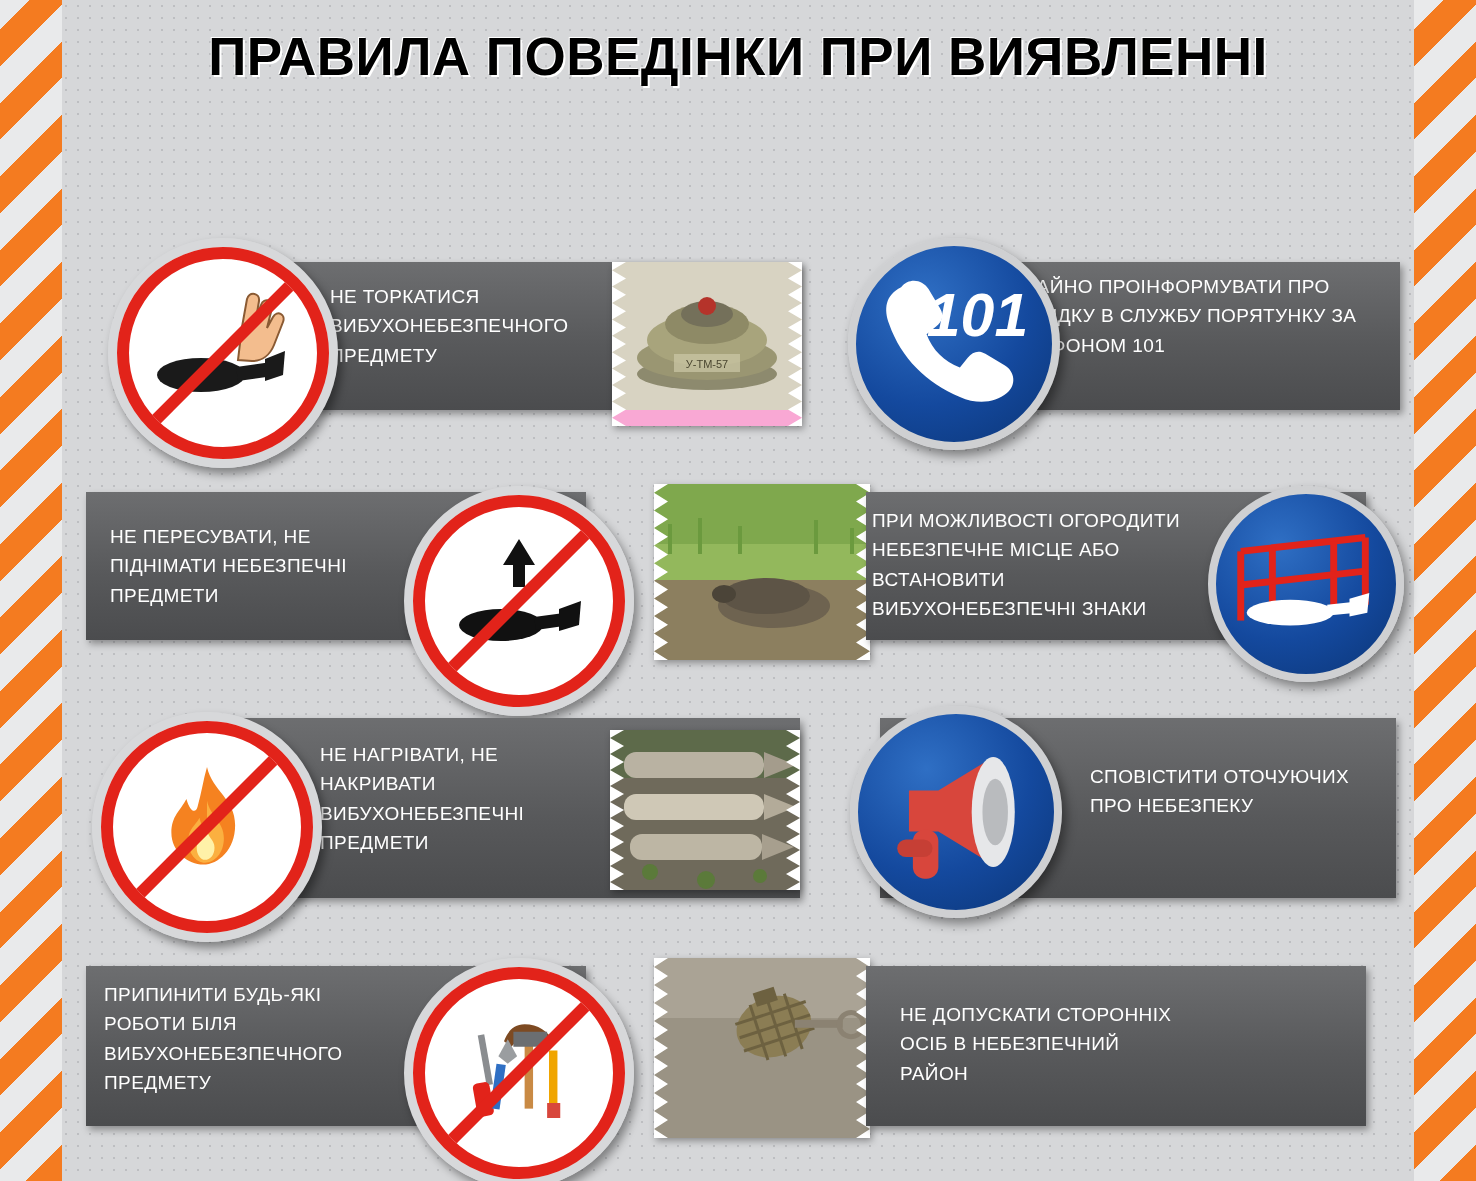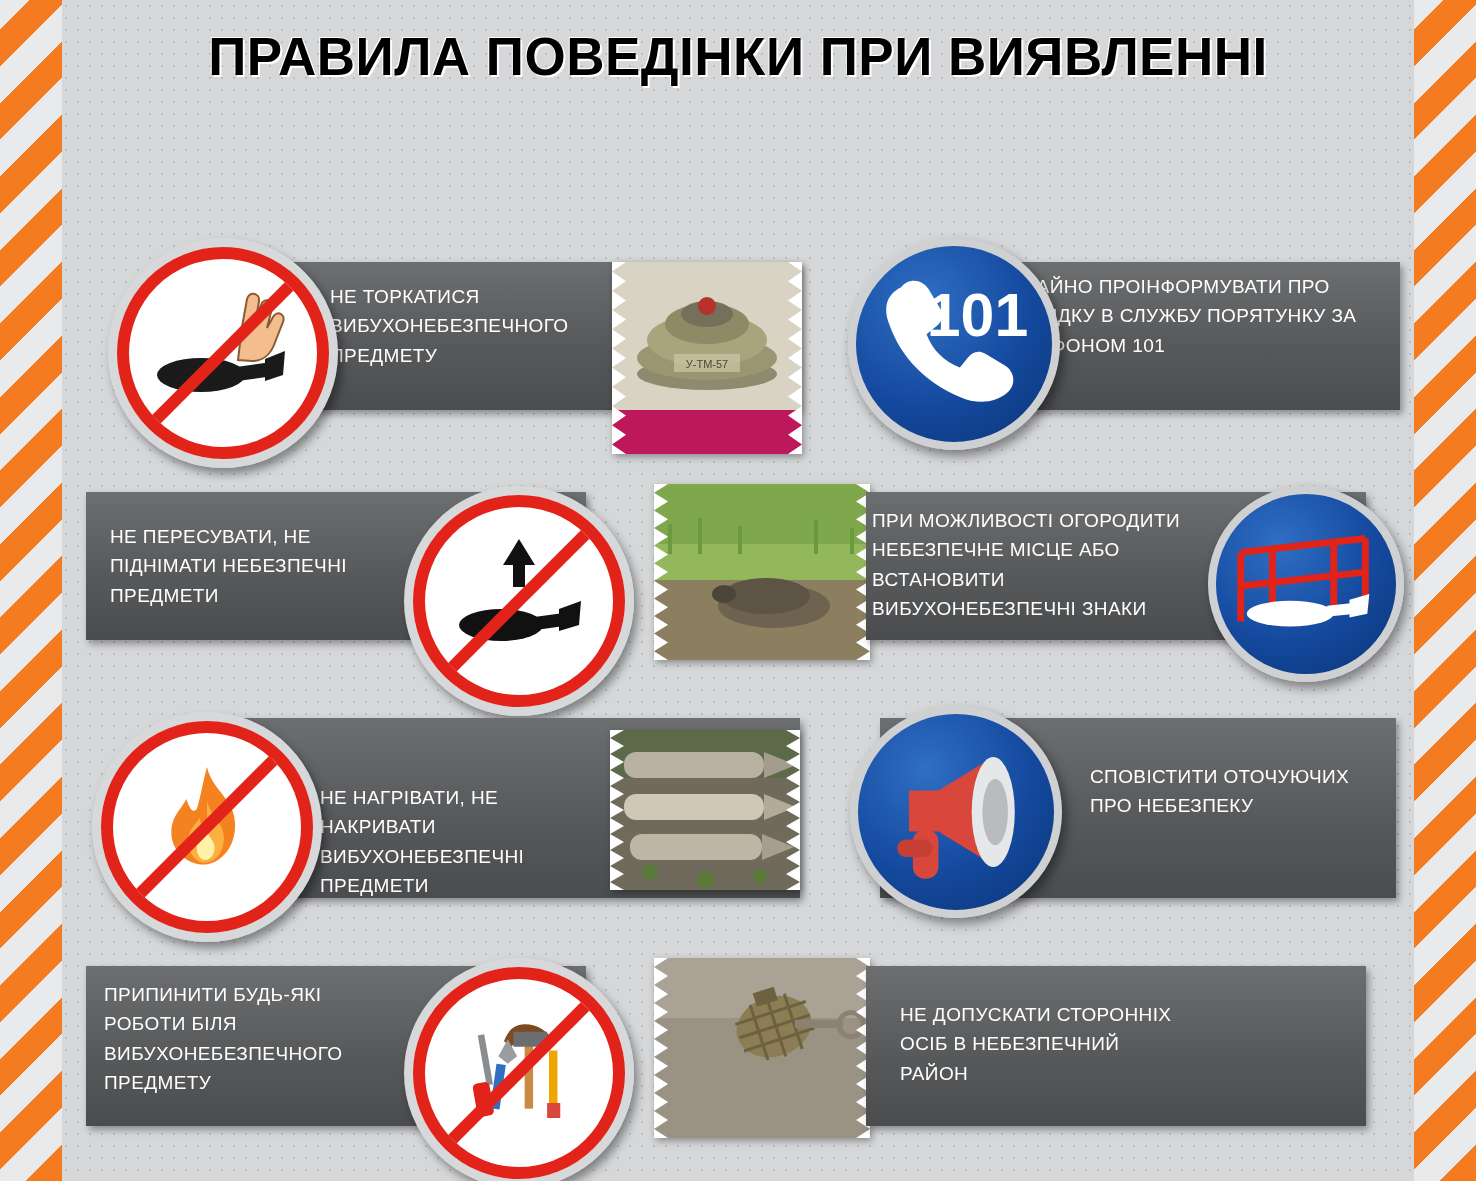--- a/index.html
+++ b/index.html
@@ -108,23 +108,24 @@
     z-index: 5;
   }
   
   .bluesign {
     position: absolute;
     border-radius: 50%;
     background: radial-gradient(circle at 35% 28%, #2f6fc4 0%, #14499e 55%, #0b3576 100%);
     border: 8px solid #cfd0d2;
     box-shadow: 4px 6px 11px rgba(0,0,0,0.42);
     display: flex;
-    align-items: center;
+    align-items: flex-start;
     justify-content: center;
     box-sizing: border-box;
+    font-style: italic;
   }
   
   .photo {
     position: absolute;
     background-size: cover;
     background-position: center;
     box-shadow: 2px 3px 7px rgba(0,0,0,0.35);
     overflow: hidden;
   }
   .zig {
@@ -163,21 +164,21 @@
   <div class="stripe-band stripe-left"></div>
   <div class="stripe-band stripe-right"></div>
 
   <div class="title">
     <span>ПРАВИЛА ПОВЕДІНКИ ПРИ ВИЯВЛЕННІ</span>
   </div>
 
   <div class="bar" style="left:240px; top:262px; width:560px; height:148px;"></div>
   <div class="bar-text" style="left:330px; top:282px; width:270px;">НЕ ТОРКАТИСЯ ВИБУХОНЕБЕЗПЕЧНОГО ПРЕДМЕТУ</div>
 
-  <div class="photo" style="left:612px; top:262px; width:190px; height:192px; background:#be185d;">
+  <div class="photo" style="left:612px; top:262px; width:190px; height:164px; background:#f9a8d4;">
     <svg viewBox="0 0 190 148" width="190" height="148">
       <rect x="0" y="0" width="190" height="148" fill="#d8d3c2"></rect>
       <ellipse cx="95" cy="112" rx="70" ry="16" fill="#8d8a6e"></ellipse>
       <ellipse cx="95" cy="96" rx="70" ry="22" fill="#9a9672"></ellipse>
       <ellipse cx="95" cy="78" rx="60" ry="26" fill="#a8a47c"></ellipse>
       <ellipse cx="95" cy="62" rx="42" ry="20" fill="#8e8a66"></ellipse>
       <ellipse cx="95" cy="52" rx="26" ry="13" fill="#74705a"></ellipse>
       <circle cx="95" cy="44" r="9" fill="#b5332a"></circle>
       <rect x="62" y="92" width="66" height="18" fill="#ccc8a6" opacity="0.7"></rect>
       <text x="95" y="106" font-size="11" fill="#4a4630" text-anchor="middle" font-family="Liberation Sans, sans-serif">У-ТМ-57</text>
@@ -266,21 +267,21 @@
       </g>
       <g fill="#ffffff">
         <ellipse cx="74" cy="120" rx="44" ry="13"></ellipse>
         <rect x="112" y="112" width="26" height="11" transform="rotate(-6 112 118)"></rect>
         <polygon points="134,106 154,100 152,120 134,124"></polygon>
       </g>
     </svg>
   </div>
 
   <div class="bar" style="left:240px; top:718px; width:560px; height:180px;"></div>
-  <div class="bar-text" style="left:320px; top:740px; width:280px;margin-top:43px;">НЕ НАГРІВАТИ, НЕ НАКРИВАТИ ВИБУХОНЕБЕЗПЕЧНІ ПРЕДМЕТИ</div>
+  <div class="bar-text" style="left:320px; top:740px; width:280px;">НЕ НАГРІВАТИ, НЕ НАКРИВАТИ ВИБУХОНЕБЕЗПЕЧНІ ПРЕДМЕТИ</div>
 
   <div class="photo" style="left:610px; top:730px; width:190px; height:160px;">
     <svg viewBox="0 0 190 160" width="190" height="160">
       <rect x="0" y="0" width="190" height="160" fill="#6f6a5b"></rect>
       <rect x="0" y="0" width="190" height="48" fill="#5d6a4a"></rect>
       <g>
         <rect x="14" y="22" width="140" height="26" rx="12" fill="#b9b2a2"></rect>
         <polygon points="154,22 186,35 154,48" fill="#a49c8c"></polygon>
         <rect x="14" y="64" width="140" height="26" rx="12" fill="#cfc8b6"></rect>
         <polygon points="154,64 186,77 154,90" fill="#b3ab99"></polygon>

